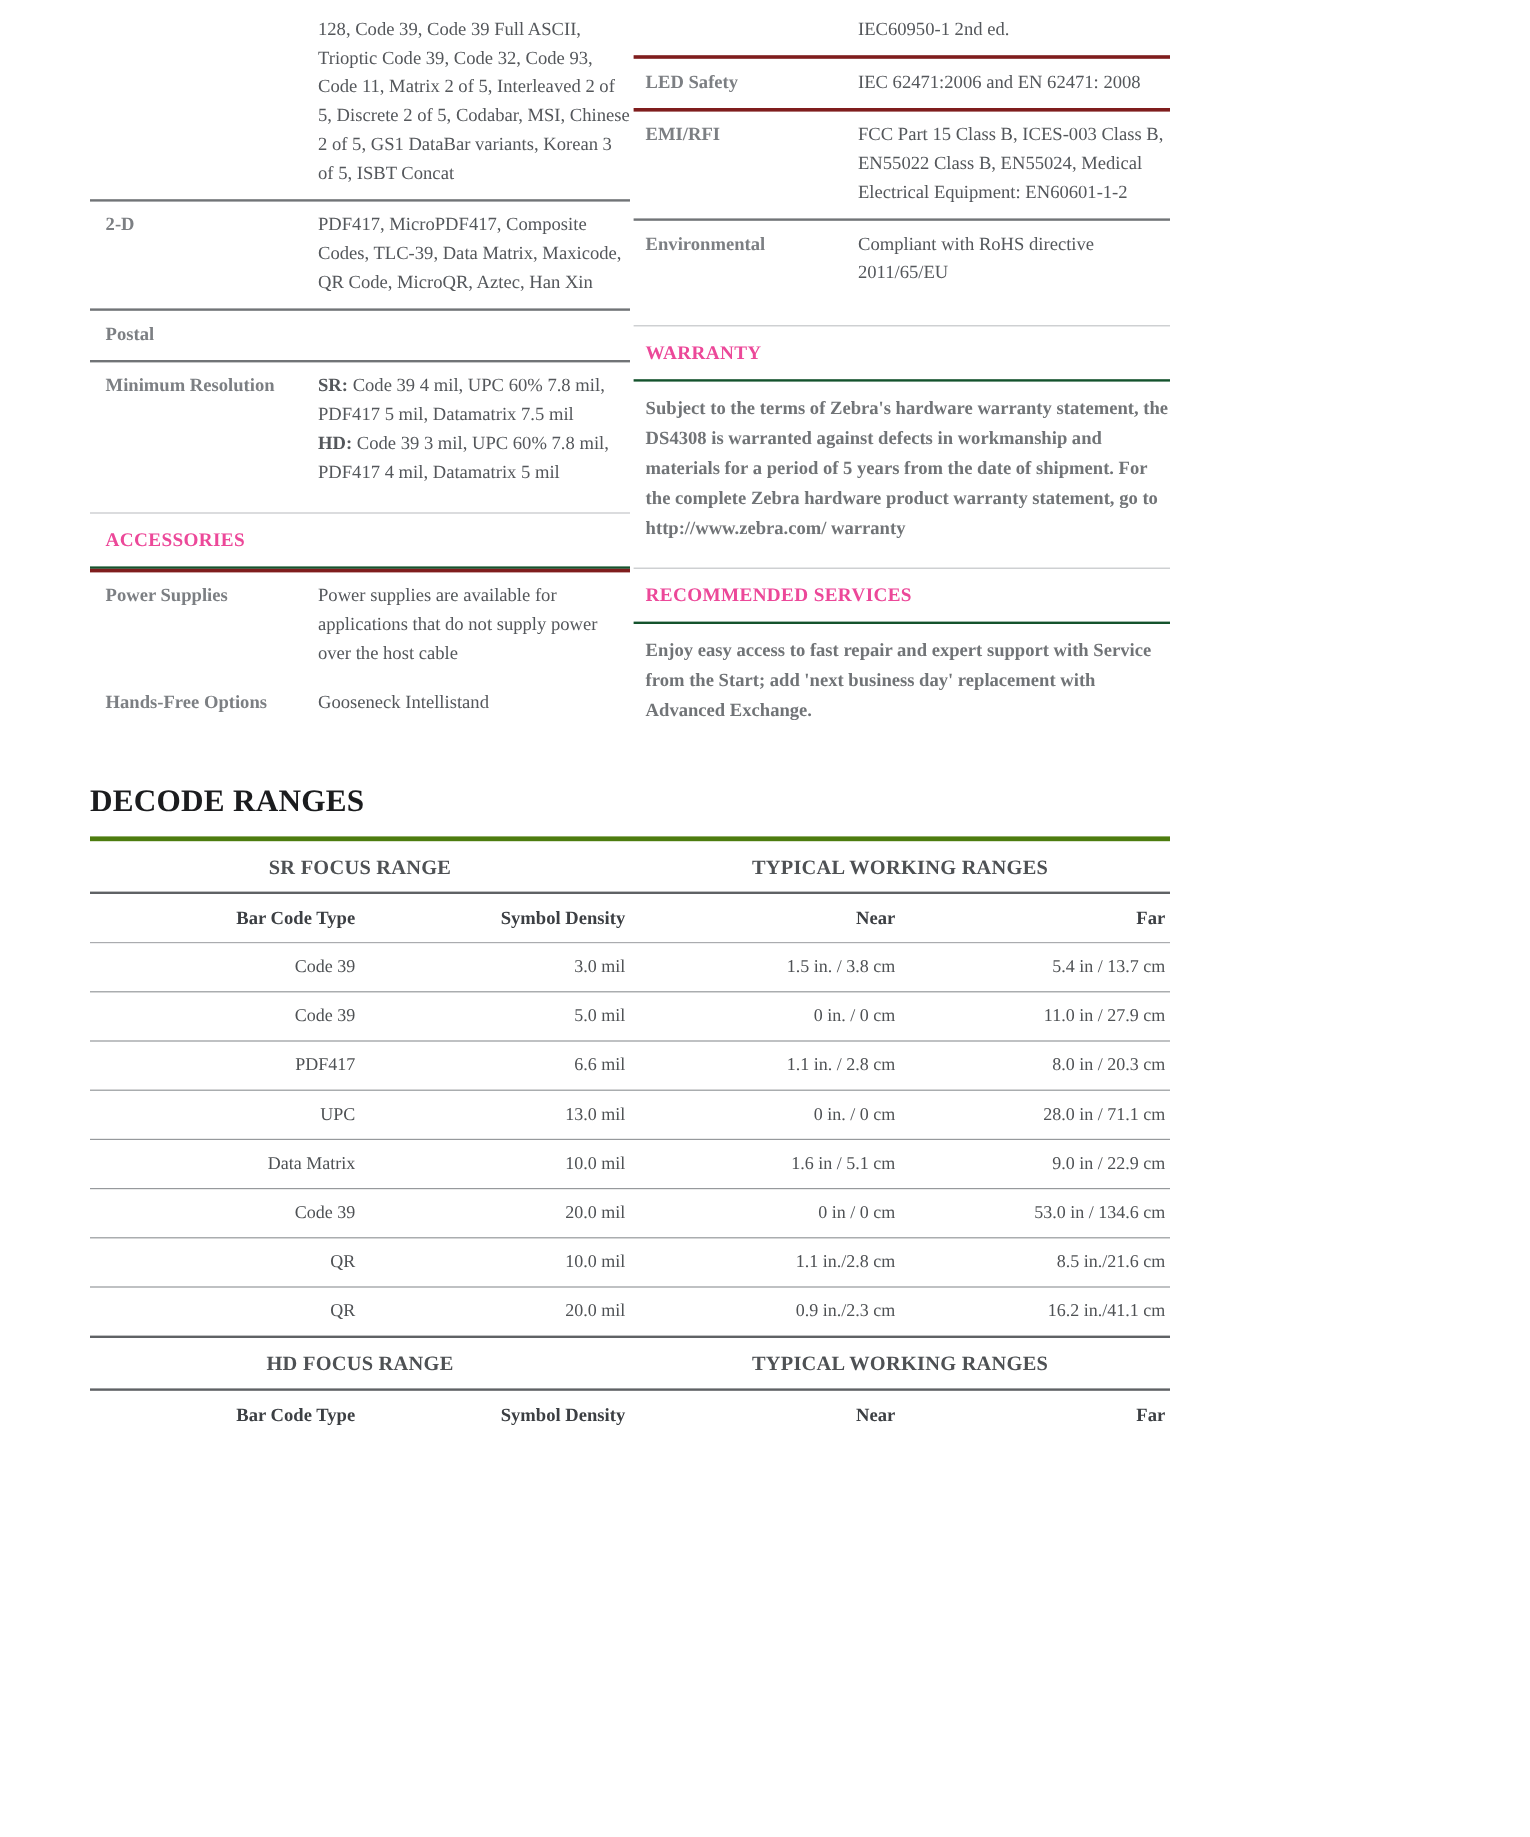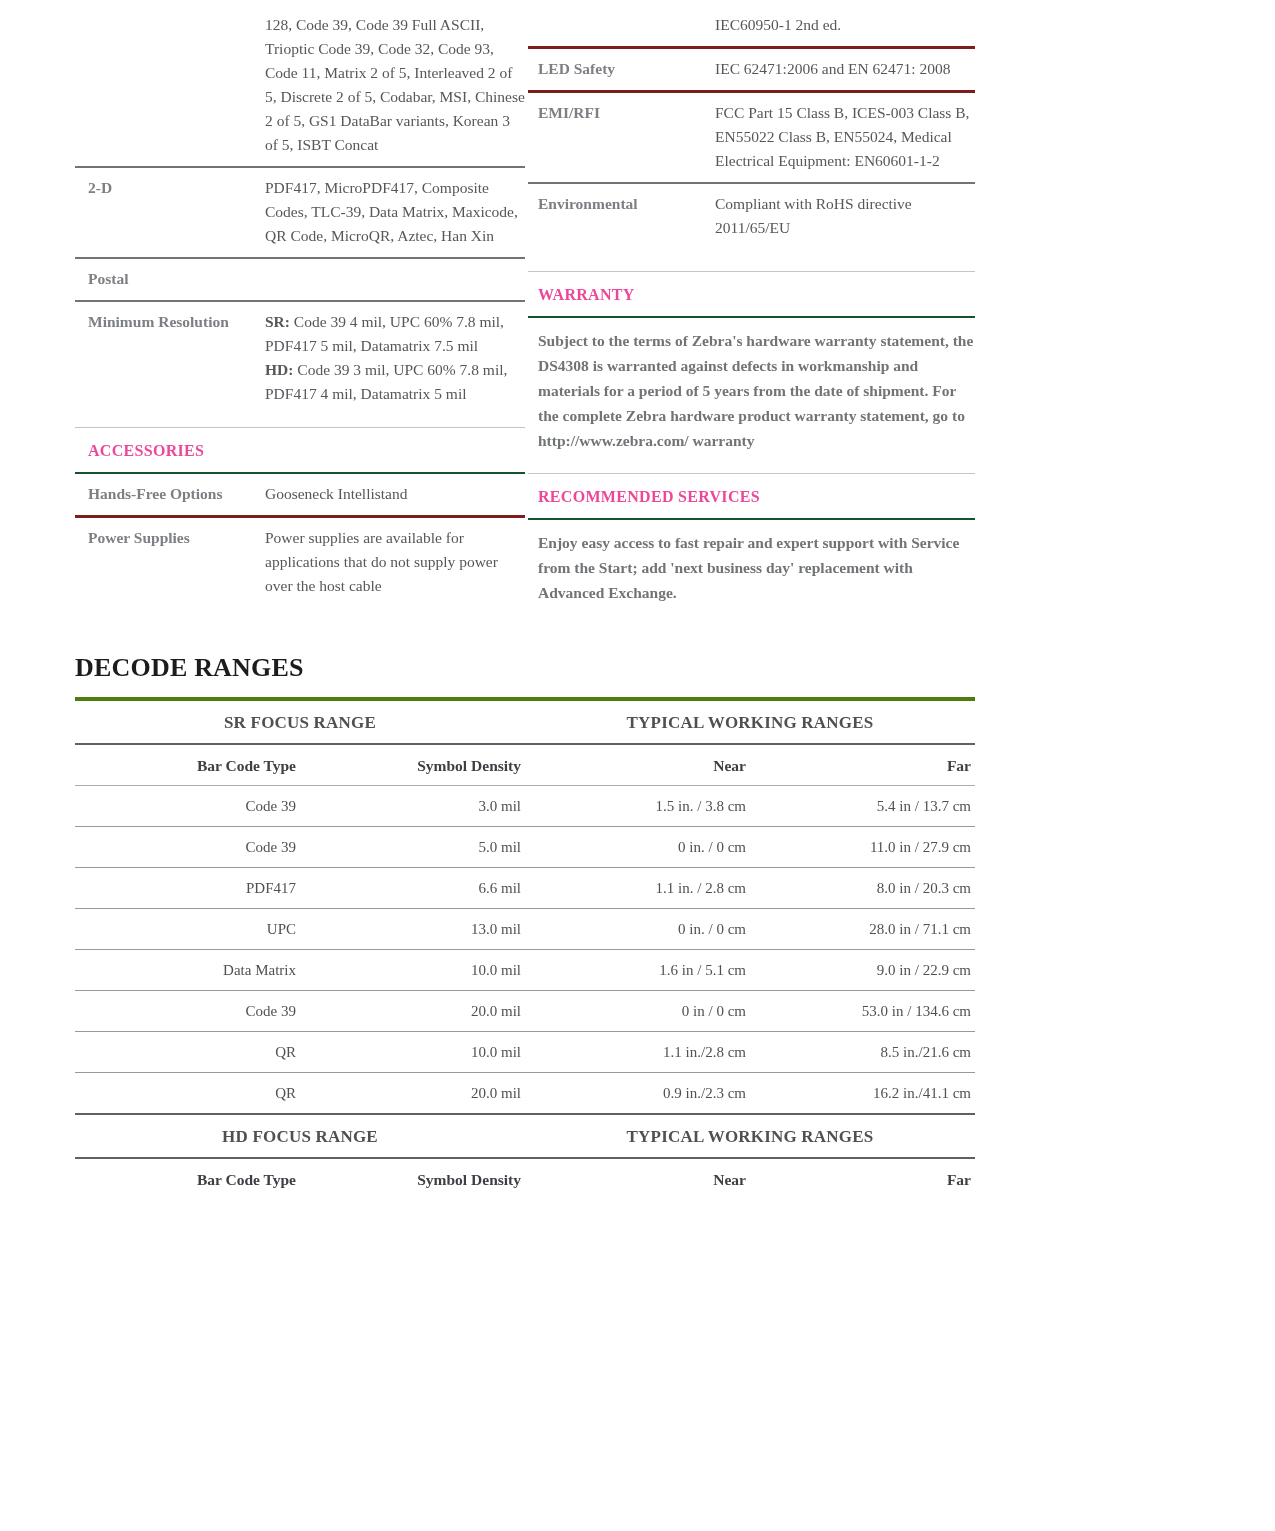--- a/index.html
+++ b/index.html
@@ -97,28 +97,28 @@
         <div class="spec-row dark-top">
           <div class="spec-label">Minimum Resolution</div>
           <div class="spec-value">
             <div><span class="b">SR:</span><span> Code 39 4 mil, UPC 60% 7.8 mil, PDF417 5 mil, Datamatrix 7.5 mil</span></div>
             <div><span class="b">HD:</span><span> Code 39 3 mil, UPC 60% 7.8 mil, PDF417 4 mil, Datamatrix 5 mil</span></div>
           </div>
         </div>
 
         <div class="section-heading mt-accessories">ACCESSORIES</div>
 
+        <div class="spec-row light-top">
+          <div class="spec-label">Power Supplies</div>
+          <div class="spec-value">Power supplies are available for applications that do not supply power over the host cable</div>
+        </div>
+
         <div class="spec-row">
           <div class="spec-label">Hands-Free Options</div>
           <div class="spec-value">Gooseneck Intellistand</div>
-        </div>
-
-        <div class="spec-row light-top">
-          <div class="spec-label">Power Supplies</div>
-          <div class="spec-value">Power supplies are available for applications that do not supply power over the host cable</div>
         </div>
 
       </div>
 
       <div class="col-right">
 
         <div class="spec-row first">
           <div class="spec-label"></div>
           <div class="spec-value">IEC60950-1 2nd ed.</div>
         </div>

